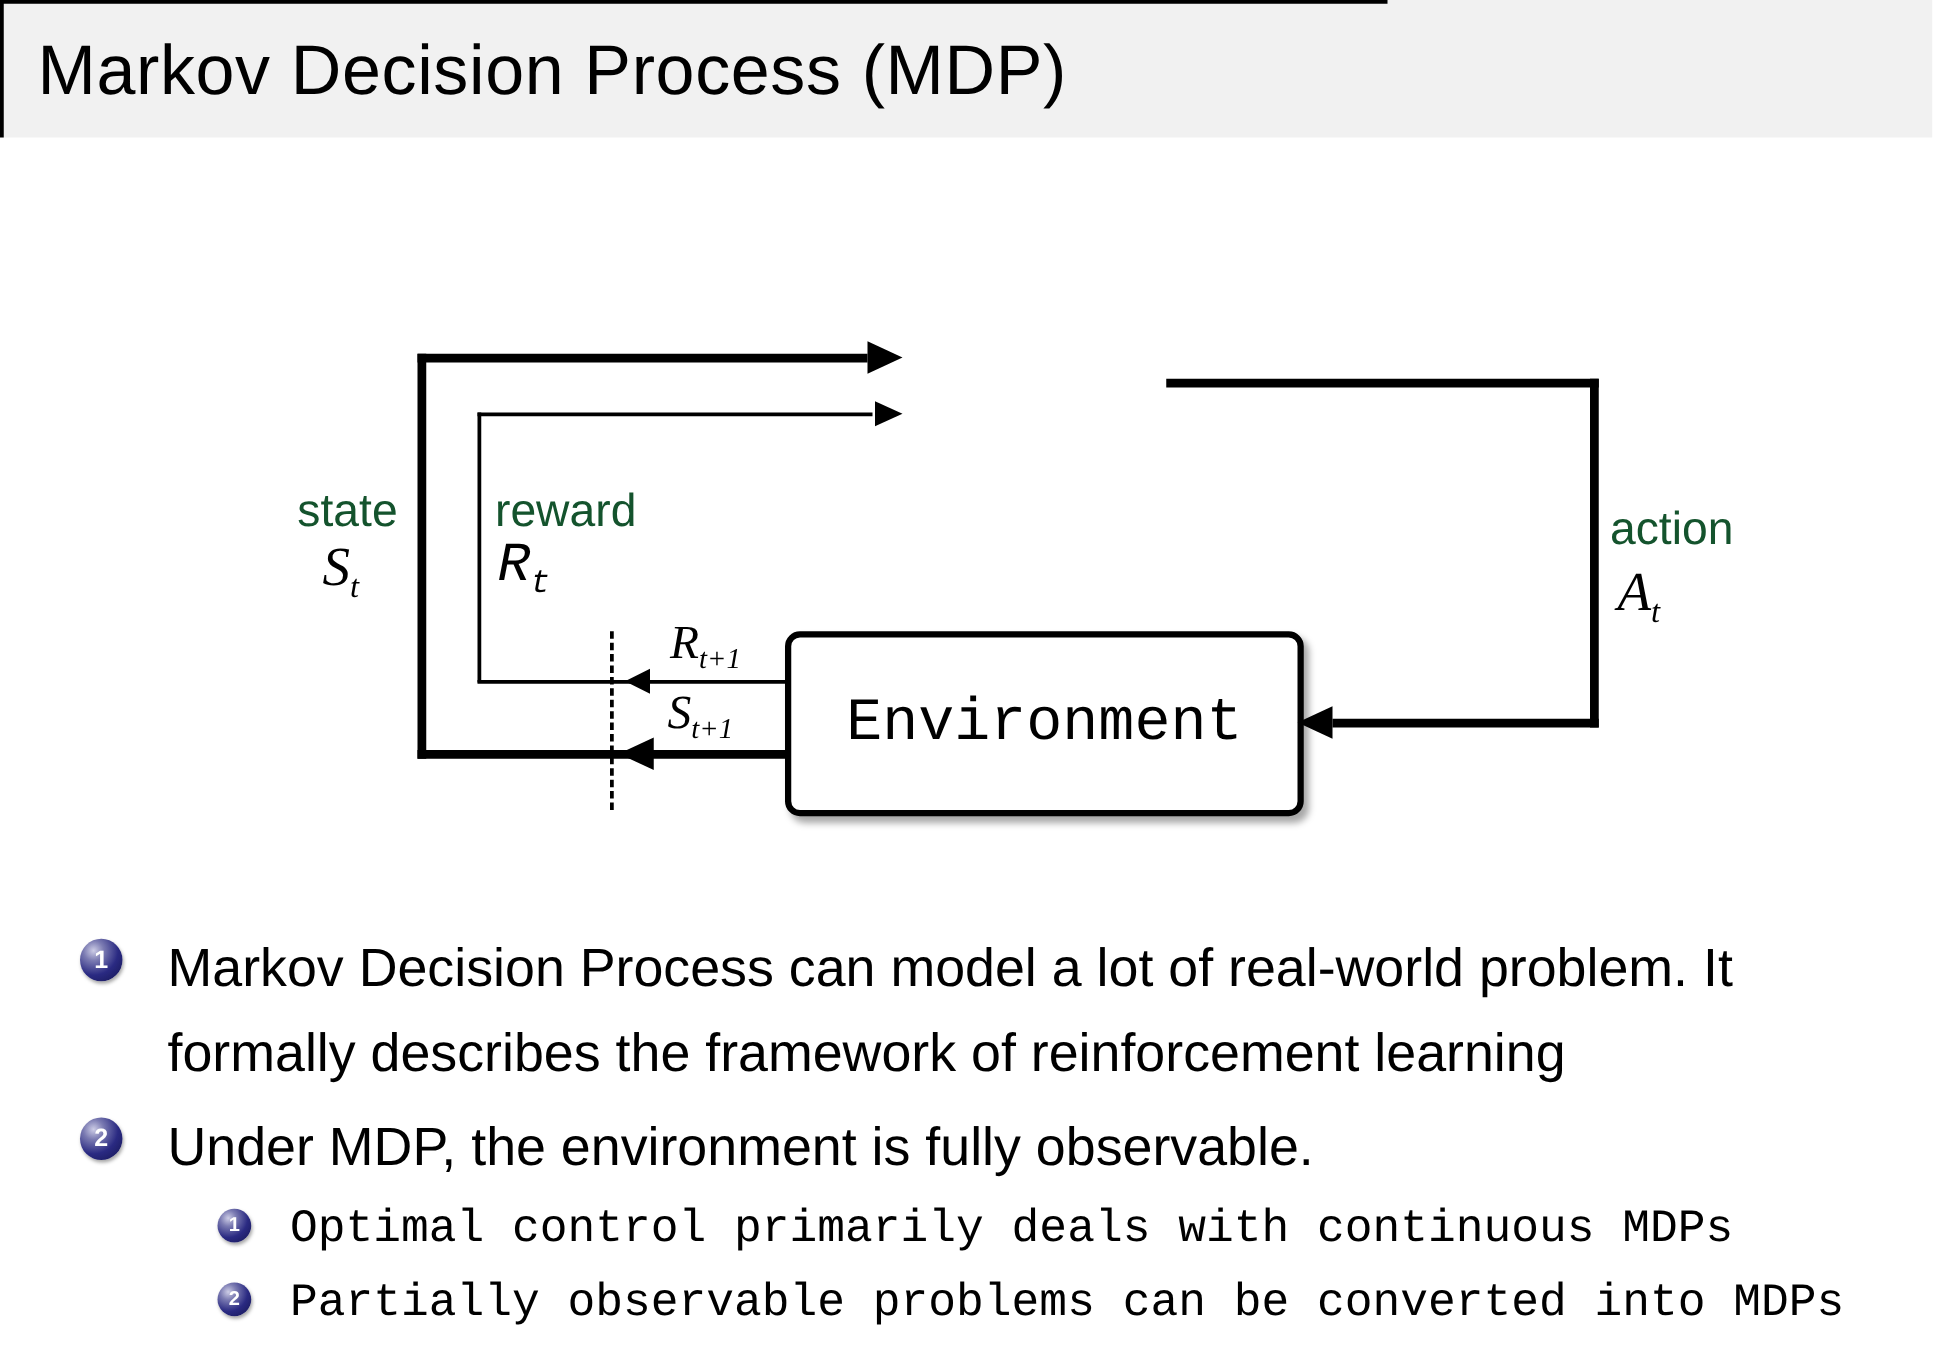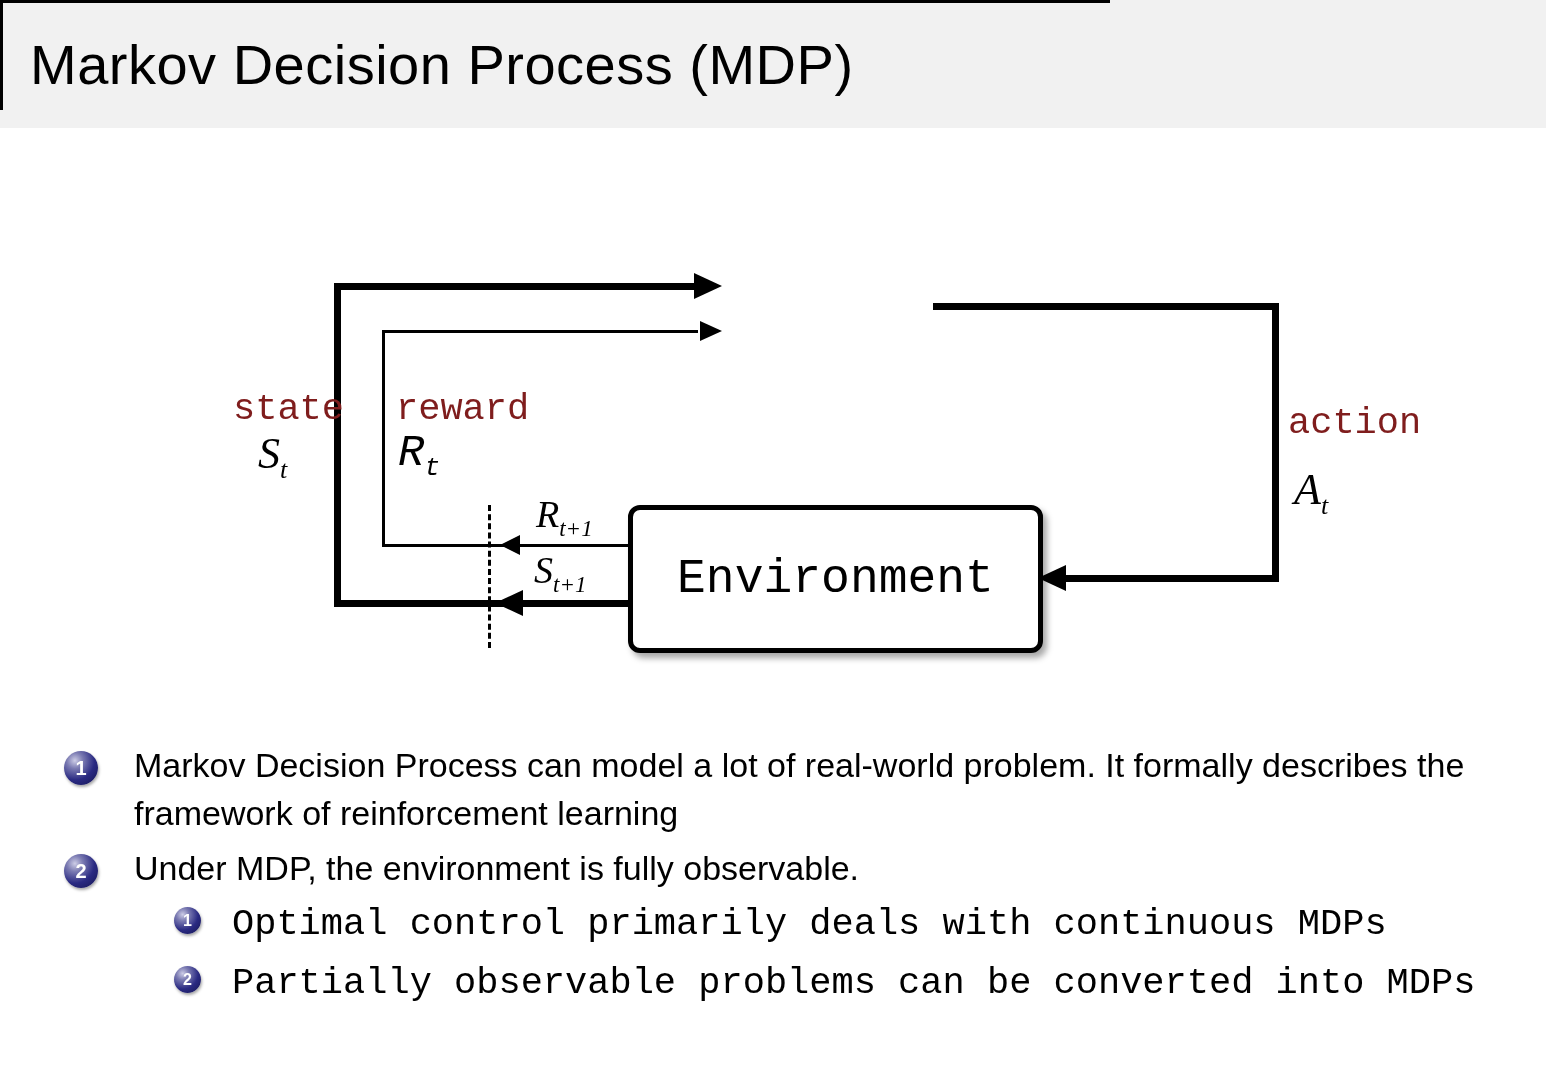--- a/index.html
+++ b/index.html
@@ -3,21 +3,21 @@
 <meta charset="utf-8">
 <style>
   html,body{margin:0;padding:0;}
   body{
     width:1546px;height:1080px;position:relative;overflow:hidden;
     background:#ffffff;color:#000;
     font-family:"Liberation Sans","DejaVu Sans",sans-serif;
   }
   
   .header{
-    position:absolute;left:0;top:0;width:1546px;height:128px;
+    position:absolute;left:0;top:0;width:1546px;height:110px;
     background:#f1f1f1;display:flex;align-items:center;
   }
   .header .title{
     font-size:56px;letter-spacing:.5px;color:#000;padding-left:30px;
     font-weight:400;
   }
   .edge-top{position:absolute;left:0;top:0;width:1110px;height:3px;background:#000;}
   .edge-left{position:absolute;left:0;top:0;width:3px;height:110px;background:#000;}
 
   
@@ -32,33 +32,33 @@
     display:flex;align-items:center;justify-content:center;
     box-shadow:4px 5px 6px rgba(0,0,0,.35);
   }
   .node-agent{left:727px;top:242px;width:206px;height:125px;border-radius:24px;font-size:50px;}
   .node-env{left:628px;top:505px;width:405px;height:138px;border-radius:12px;font-size:48px;font-family:Liberation Mono, monospace;}
   .arrow{position:absolute;width:0;height:0;z-index:3;}
   .arrow-right-thick{border-top:13px solid transparent;border-bottom:13px solid transparent;border-left:28px solid #000;}
   .arrow-right-thin{border-top:10px solid transparent;border-bottom:10px solid transparent;border-left:22px solid #000;}
   .arrow-left-thick{border-top:13px solid transparent;border-bottom:13px solid transparent;border-right:28px solid #000;}
   .arrow-left-thin{border-top:10px solid transparent;border-bottom:10px solid transparent;border-right:20px solid #000;}
-  .dlabel{position:absolute;z-index:2;font-size:37px;color:#7f1d1d;font-family:Liberation Mono, monospace;}
+  .dlabel{position:absolute;z-index:2;font-size:37px;color:#14532d;}
   .mathlabel{
     position:absolute;z-index:2;color:#000;
     font-family:"Liberation Serif","DejaVu Serif",serif;font-style:italic;font-size:44px;
   }
   .mathlabel sub{font-size:26px;line-height:0;}
   .math-small{font-size:38px;}
   .math-small sub{font-size:23px;}
 
   
   .content{position:absolute;left:64px;top:741px;width:1460px;}
   .l1-row{display:flex;gap:36px;margin-bottom:7px;}
-  .l1-text{font-size:34px;line-height:48px;}
+  .l1-text{font-size:43px;line-height:68px;}
   .ball{
     flex:none;border-radius:50%;color:#fff;text-align:center;
     background:radial-gradient(circle at 32% 28%, #cdcde6 0%, #7b7bb2 24%, #2a2a82 58%, #14144f 100%);
     box-shadow:1px 2px 3px rgba(0,0,0,.35);
     font-weight:bold;
   }
   .ball-l1{width:34px;height:34px;margin-top:10px;font-size:20px;line-height:34px;}
   .ball-l2{width:27px;height:27px;margin-top:9px;font-size:16px;line-height:27px;}
   .l2-list{margin-left:110px;margin-top:6px;}
   .l2-row{display:flex;gap:31px;margin-bottom:7px;}
@@ -98,21 +98,21 @@
     <span>Environment</span>
   </div>
 
   <div class="dlabel" style="left:233px;top:388px;width:90px;text-align:center;">state</div>
   <div class="mathlabel" style="left:258px;top:428px;"><span>S</span><sub>t</sub></div>
 
   <div class="dlabel" style="left:396px;top:388px;">reward</div>
   <div class="mathlabel" style="left:398px;top:428px;font-family:Liberation Mono, monospace;"><span>R</span><sub>t</sub></div>
 
   <div class="dlabel" style="left:1288px;top:402px;">action</div>
-  <div class="mathlabel" style="left:1294px;top:464px;"><span>A</span><sub>t</sub></div>
+  <div class="mathlabel" style="left:1294px;top:448px;"><span>A</span><sub>t</sub></div>
 
   <div class="mathlabel math-small" style="left:536px;top:492px;"><span>R</span><sub>t+1</sub></div>
 
   <div class="mathlabel math-small" style="left:534px;top:548px;"><span>S</span><sub>t+1</sub></div>
 </div>
 
 <div class="content">
 
   <div class="l1-row">
     <div class="ball ball-l1">1</div>

